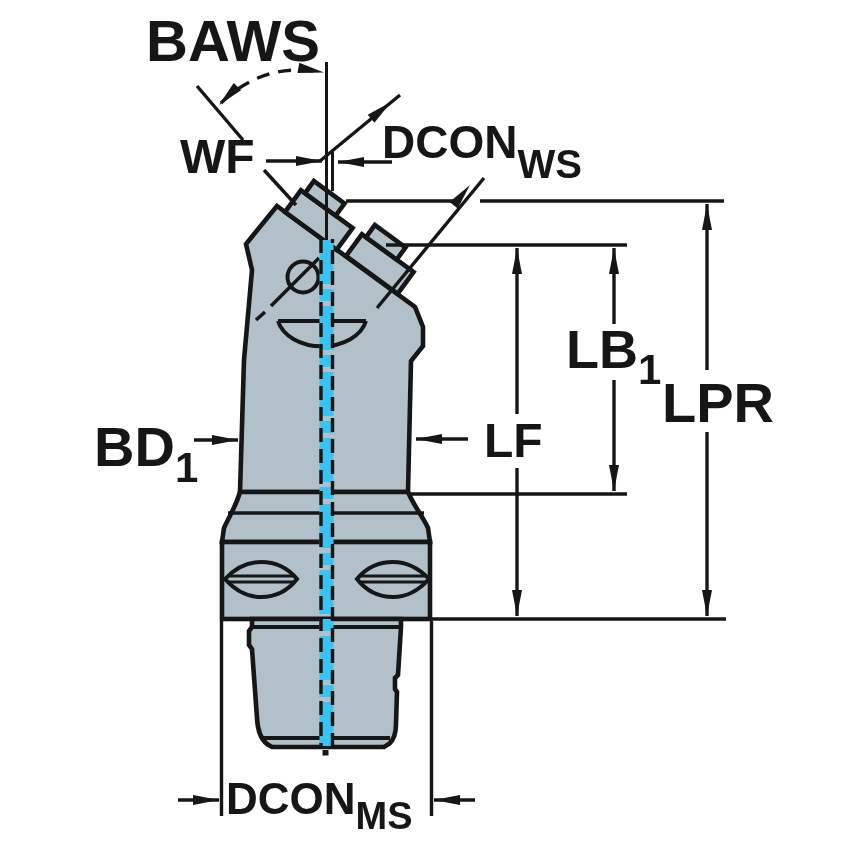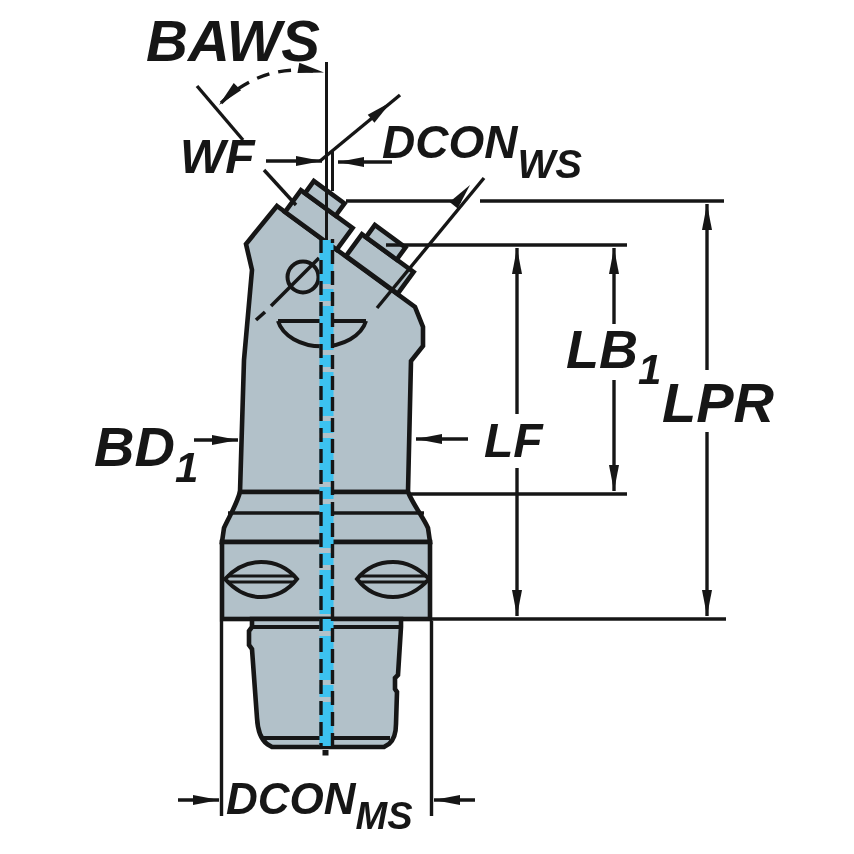--- a/index.html
+++ b/index.html
@@ -4,21 +4,21 @@
 <style>
   :root{
     --bg:#ffffff;
     --body-fill:#b2c1c9;
     --outline:#161616;
     --accent:#3cc2f0;
   }
   html,body{margin:0;padding:0;background:#fff;}
   .stage{
     width:854px;height:854px;position:relative;background:var(--bg);
-    font-family:"Liberation Sans","DejaVu Sans",sans-serif;overflow:hidden;font-style:italic;
+    font-family:"Liberation Sans","DejaVu Sans",sans-serif;overflow:hidden;
   }
   svg{display:block;}
   text{
     font-family:"Liberation Sans","DejaVu Sans",sans-serif;
     font-weight:700;fill:var(--outline);
   }
   .fill-body{fill:var(--body-fill);stroke:var(--outline);stroke-width:4.6;stroke-linejoin:miter;}
   .thin{fill:none;stroke:var(--outline);stroke-width:3.6;}
   .dim{fill:none;stroke:var(--outline);stroke-width:3.4;}
   .arrowhead{fill:var(--outline);stroke:none;}

